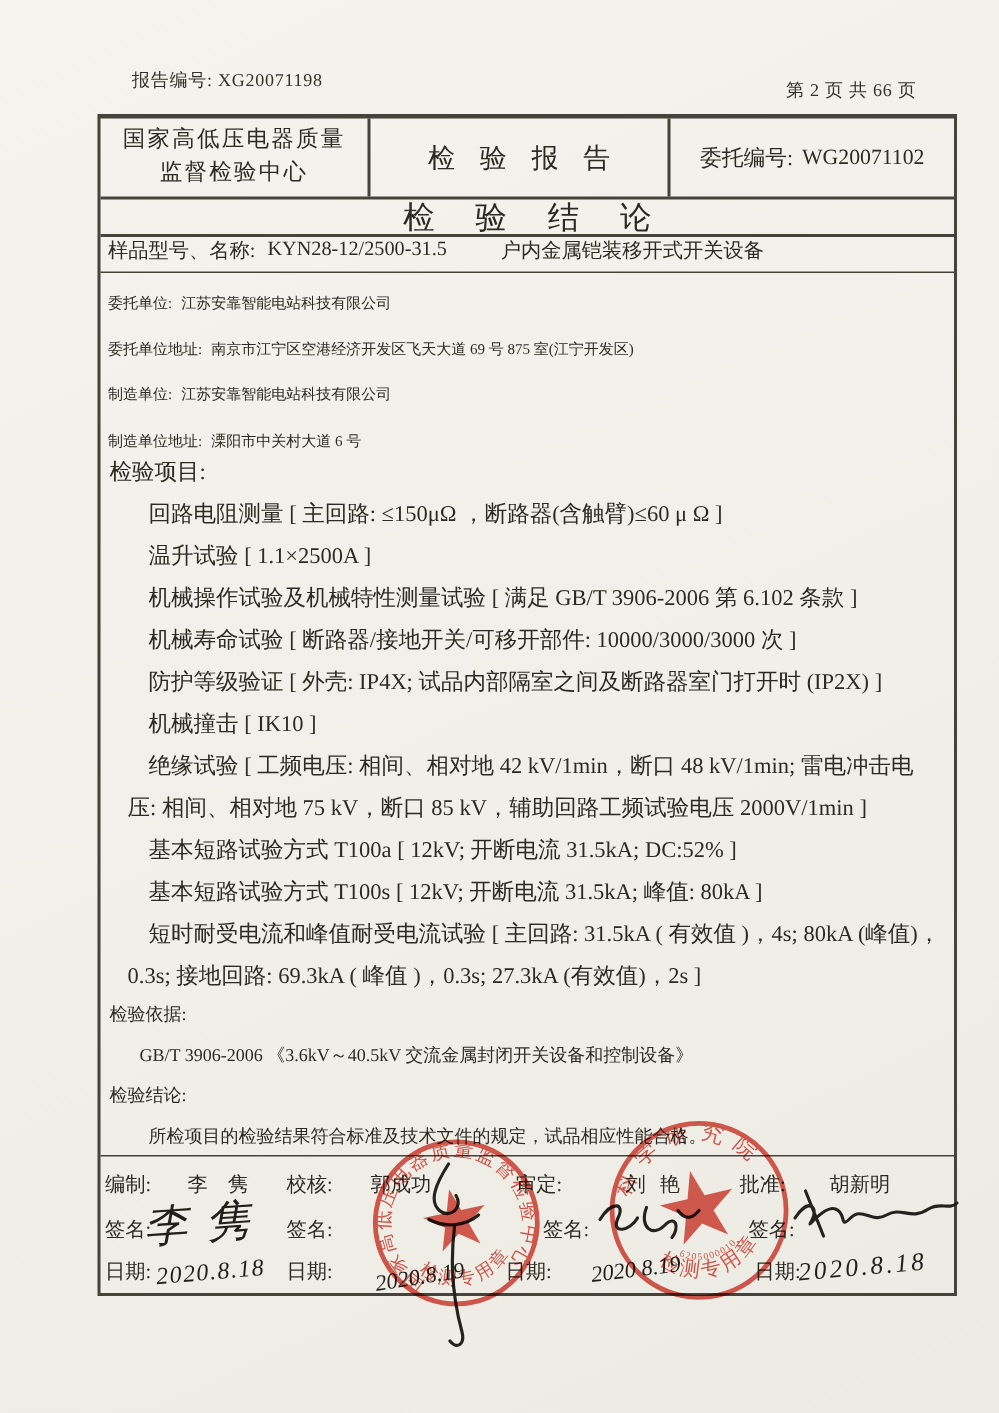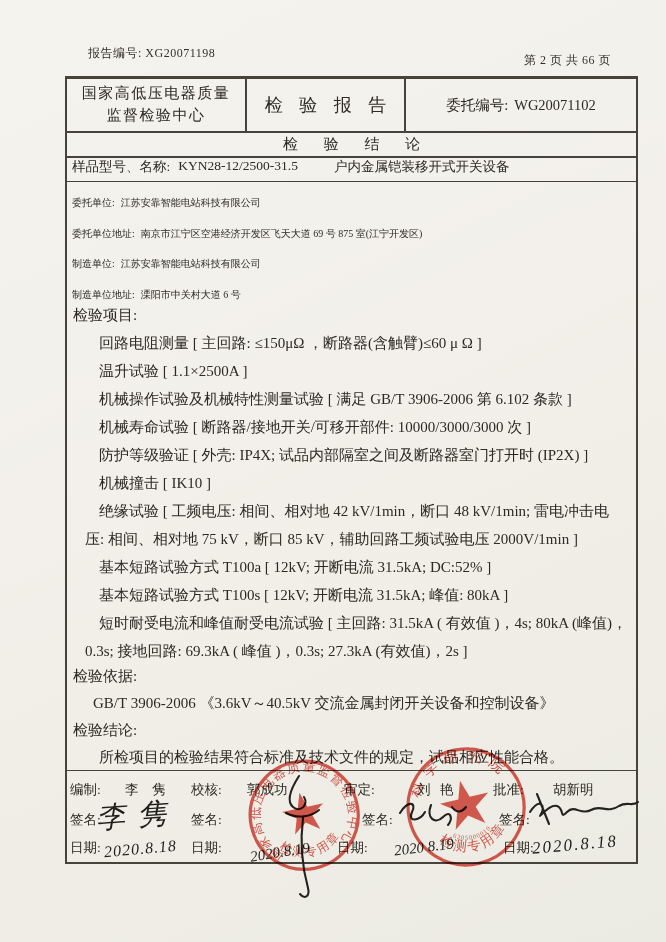--- a/index.html
+++ b/index.html
@@ -14,35 +14,35 @@
   .report-no{left:88px;top:45px;}
   .page-info{left:524px;top:52px;}
 
   .doc-table{
     position:absolute;left:65px;top:76px;width:569px;height:783px;
     border:2px solid #45433a;border-top-width:3px;
   }
   .hdr-row{display:flex;height:52px;border-bottom:2px solid #45433a;}
   .hdr-cell{box-sizing:border-box;}
   .org-cell{width:180px;border-right:2px solid #45433a;display:flex;flex-direction:column;justify-content:center;text-align:center;font-size:15px;letter-spacing:1.5px;line-height:1.45;}
-  .title-cell{width:159px;border-right:2px solid #45433a;display:flex;align-items:center;justify-content:center;font-size:18px;letter-spacing:6px;padding-left:6px;}
+  .title-cell{width:200px;border-right:2px solid #45433a;display:flex;align-items:center;justify-content:center;font-size:18px;letter-spacing:6px;padding-left:6px;}
   .wg-cell{flex:1;display:flex;align-items:center;justify-content:center;font-size:14.5px;gap:6px;}
-  .section-row{height:23px;border-bottom:2px solid #45433a;display:flex;align-items:center;justify-content:center;font-size:15px;letter-spacing:11px;padding-left:11px;}
+  .section-row{height:23px;border-bottom:2px solid #45433a;display:flex;align-items:center;justify-content:center;font-size:21px;letter-spacing:11px;padding-left:11px;}
   .sample-row{height:23px;border-bottom:1.6px solid #45433a;display:flex;font-size:13.5px;padding-left:5px;gap:36px;white-space:nowrap;}
   .sample-row .lbl{margin-right:4px;}
 
   .info-block{position:absolute;left:0;right:0;top:109px;font-size:10px;padding-left:5px;}
   .info-row{line-height:30.5px;white-space:nowrap;}
   .info-row .lbl{margin-right:6px;}
 
   .items-block{position:absolute;left:0;right:0;top:222px;font-size:15px;padding:0 8px 0 6px;}
   .items-heading{line-height:28px;}
   .item{line-height:28px;padding-left:12px;text-indent:14px;}
 
-  .basis-block{position:absolute;left:0;right:0;top:584px;font-size:15px;padding:0 8px 0 6px;}
+  .basis-block{position:absolute;left:0;right:0;top:584px;font-size:12px;padding:0 8px 0 6px;}
   .basis-block .heading{line-height:27px;}
   .basis-block .btext{line-height:27px;padding-left:20px;}
   .basis-block .ctext{line-height:27px;padding-left:26px;}
 
   .signoff{position:absolute;left:0;right:0;bottom:0;height:91px;border-top:1.8px solid #45433a;font-size:13.5px;}
   .signoff span{position:absolute;white-space:nowrap;}
   .r1{top:10px;} .r2{top:40px;} .r3{top:68px;}
   .c1l{left:3px;} .c1v{left:58px;letter-spacing:5px;}
   .c2l{left:124px;} .c2v{left:180px;}
   .c3l{left:277px;} .c3v{left:350px;letter-spacing:3px;}

